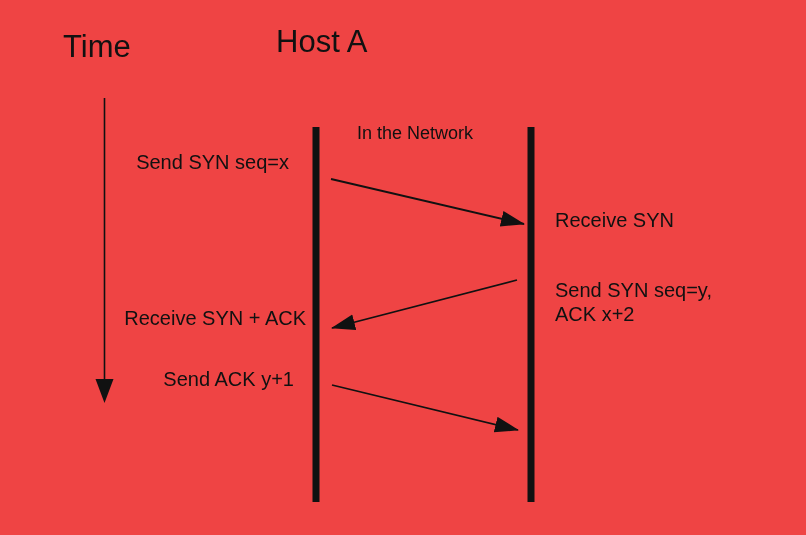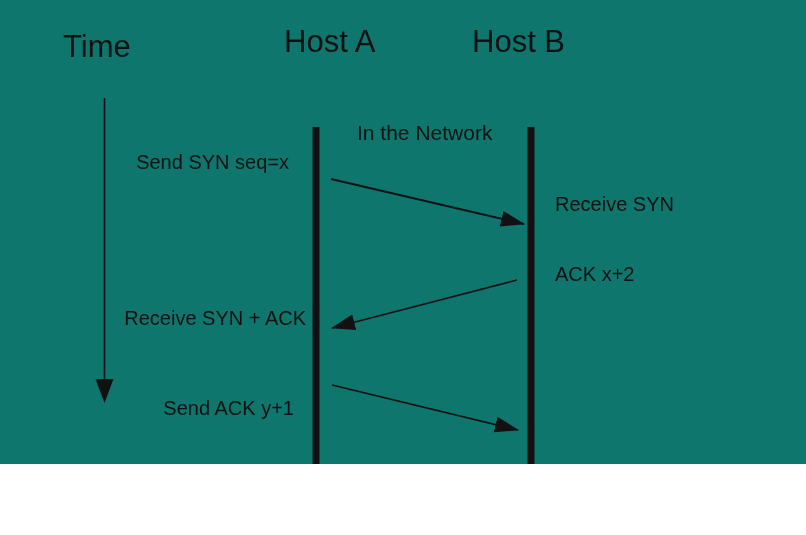--- a/index.html
+++ b/index.html
@@ -3,22 +3,22 @@
 <meta charset="utf-8">
 <style>
   html, body {
     margin: 0;
     padding: 0;
     background: #ffffff;
   }
   .canvas {
     position: relative;
     width: 806px;
-    height: 464px;
-    background: #0f766e;
+    height: 535px;
+    background: #ef4444;
     font-family: "Liberation Sans", sans-serif;
     color: #111111;
     overflow: hidden;
   }
   .layer {
     position: absolute;
     left: 0;
     top: 0;
   }
   .txt {
@@ -31,25 +31,25 @@
     line-height: 34px;
     font-weight: 500;
     letter-spacing: 0px;
   }
   .lbl {
     font-size: 20px;
     line-height: 24px;
     font-weight: 400;
   }
   .lbl-sm {
-    font-size: 21px;
+    font-size: 18px;
     line-height: 22px;
     font-weight: 400;
   }
-  .right-col { text-align: left; }
+  .right-col { text-align: left; margin-top: 16px; }
   .left-col  { text-align: right; }
 </style>
 </head>
 <body>
 
 <div class="canvas">
 
   <svg class="layer" width="806" height="535" viewBox="0 0 806 535">
     <defs>
       <marker id="arrowhead" markerUnits="userSpaceOnUse" markerWidth="26" markerHeight="18" refX="23" refY="8" orient="auto">
@@ -62,27 +62,27 @@
 
     <line x1="316" y1="127" x2="316" y2="502" stroke="#111111" stroke-width="7"></line>
     <line x1="531" y1="127" x2="531" y2="502" stroke="#111111" stroke-width="7"></line>
 
     <line x1="331" y1="179" x2="524" y2="224" stroke="#111111" stroke-width="1.8" marker-end="url(#arrowhead)"></line>
     <line x1="517" y1="280" x2="332" y2="328" stroke="#111111" stroke-width="1.8" marker-end="url(#arrowhead)"></line>
     <line x1="332" y1="385" x2="518" y2="430" stroke="#111111" stroke-width="1.8" marker-end="url(#arrowhead)"></line>
   </svg>
 
   <div class="txt title" style="left:63px; top:30px;">Time</div>
-  <div class="txt title" style="left:284px; top:25px;">Host A</div>
-  <div class="txt title" style="left:472px; top:25px;">Host B</div>
+  <div class="txt title" style="left:276px; top:25px;">Host A</div>
 
   <div class="txt lbl-sm" style="left:357px; top:122px;">In the Network</div>
 
   <div class="txt lbl left-col" style="right:517px; top:150px;">Send SYN seq=x</div>
   <div class="txt lbl left-col" style="right:500px; top:306px;margin-left:40px;">Receive SYN + ACK</div>
-  <div class="txt lbl left-col" style="right:512px; top:367px;margin-top:29px;">Send ACK y+1</div>
+  <div class="txt lbl left-col" style="right:512px; top:367px;">Send ACK y+1</div>
 
   <div class="txt lbl right-col" style="left:555px; top:192px;">Receive SYN</div>
   <div class="txt lbl right-col" style="left:555px; top:262px;">
+    <div>Send SYN seq=y,</div>
     <div>ACK x+2</div>
   </div>
 
 </div>
 
 </body></html>

